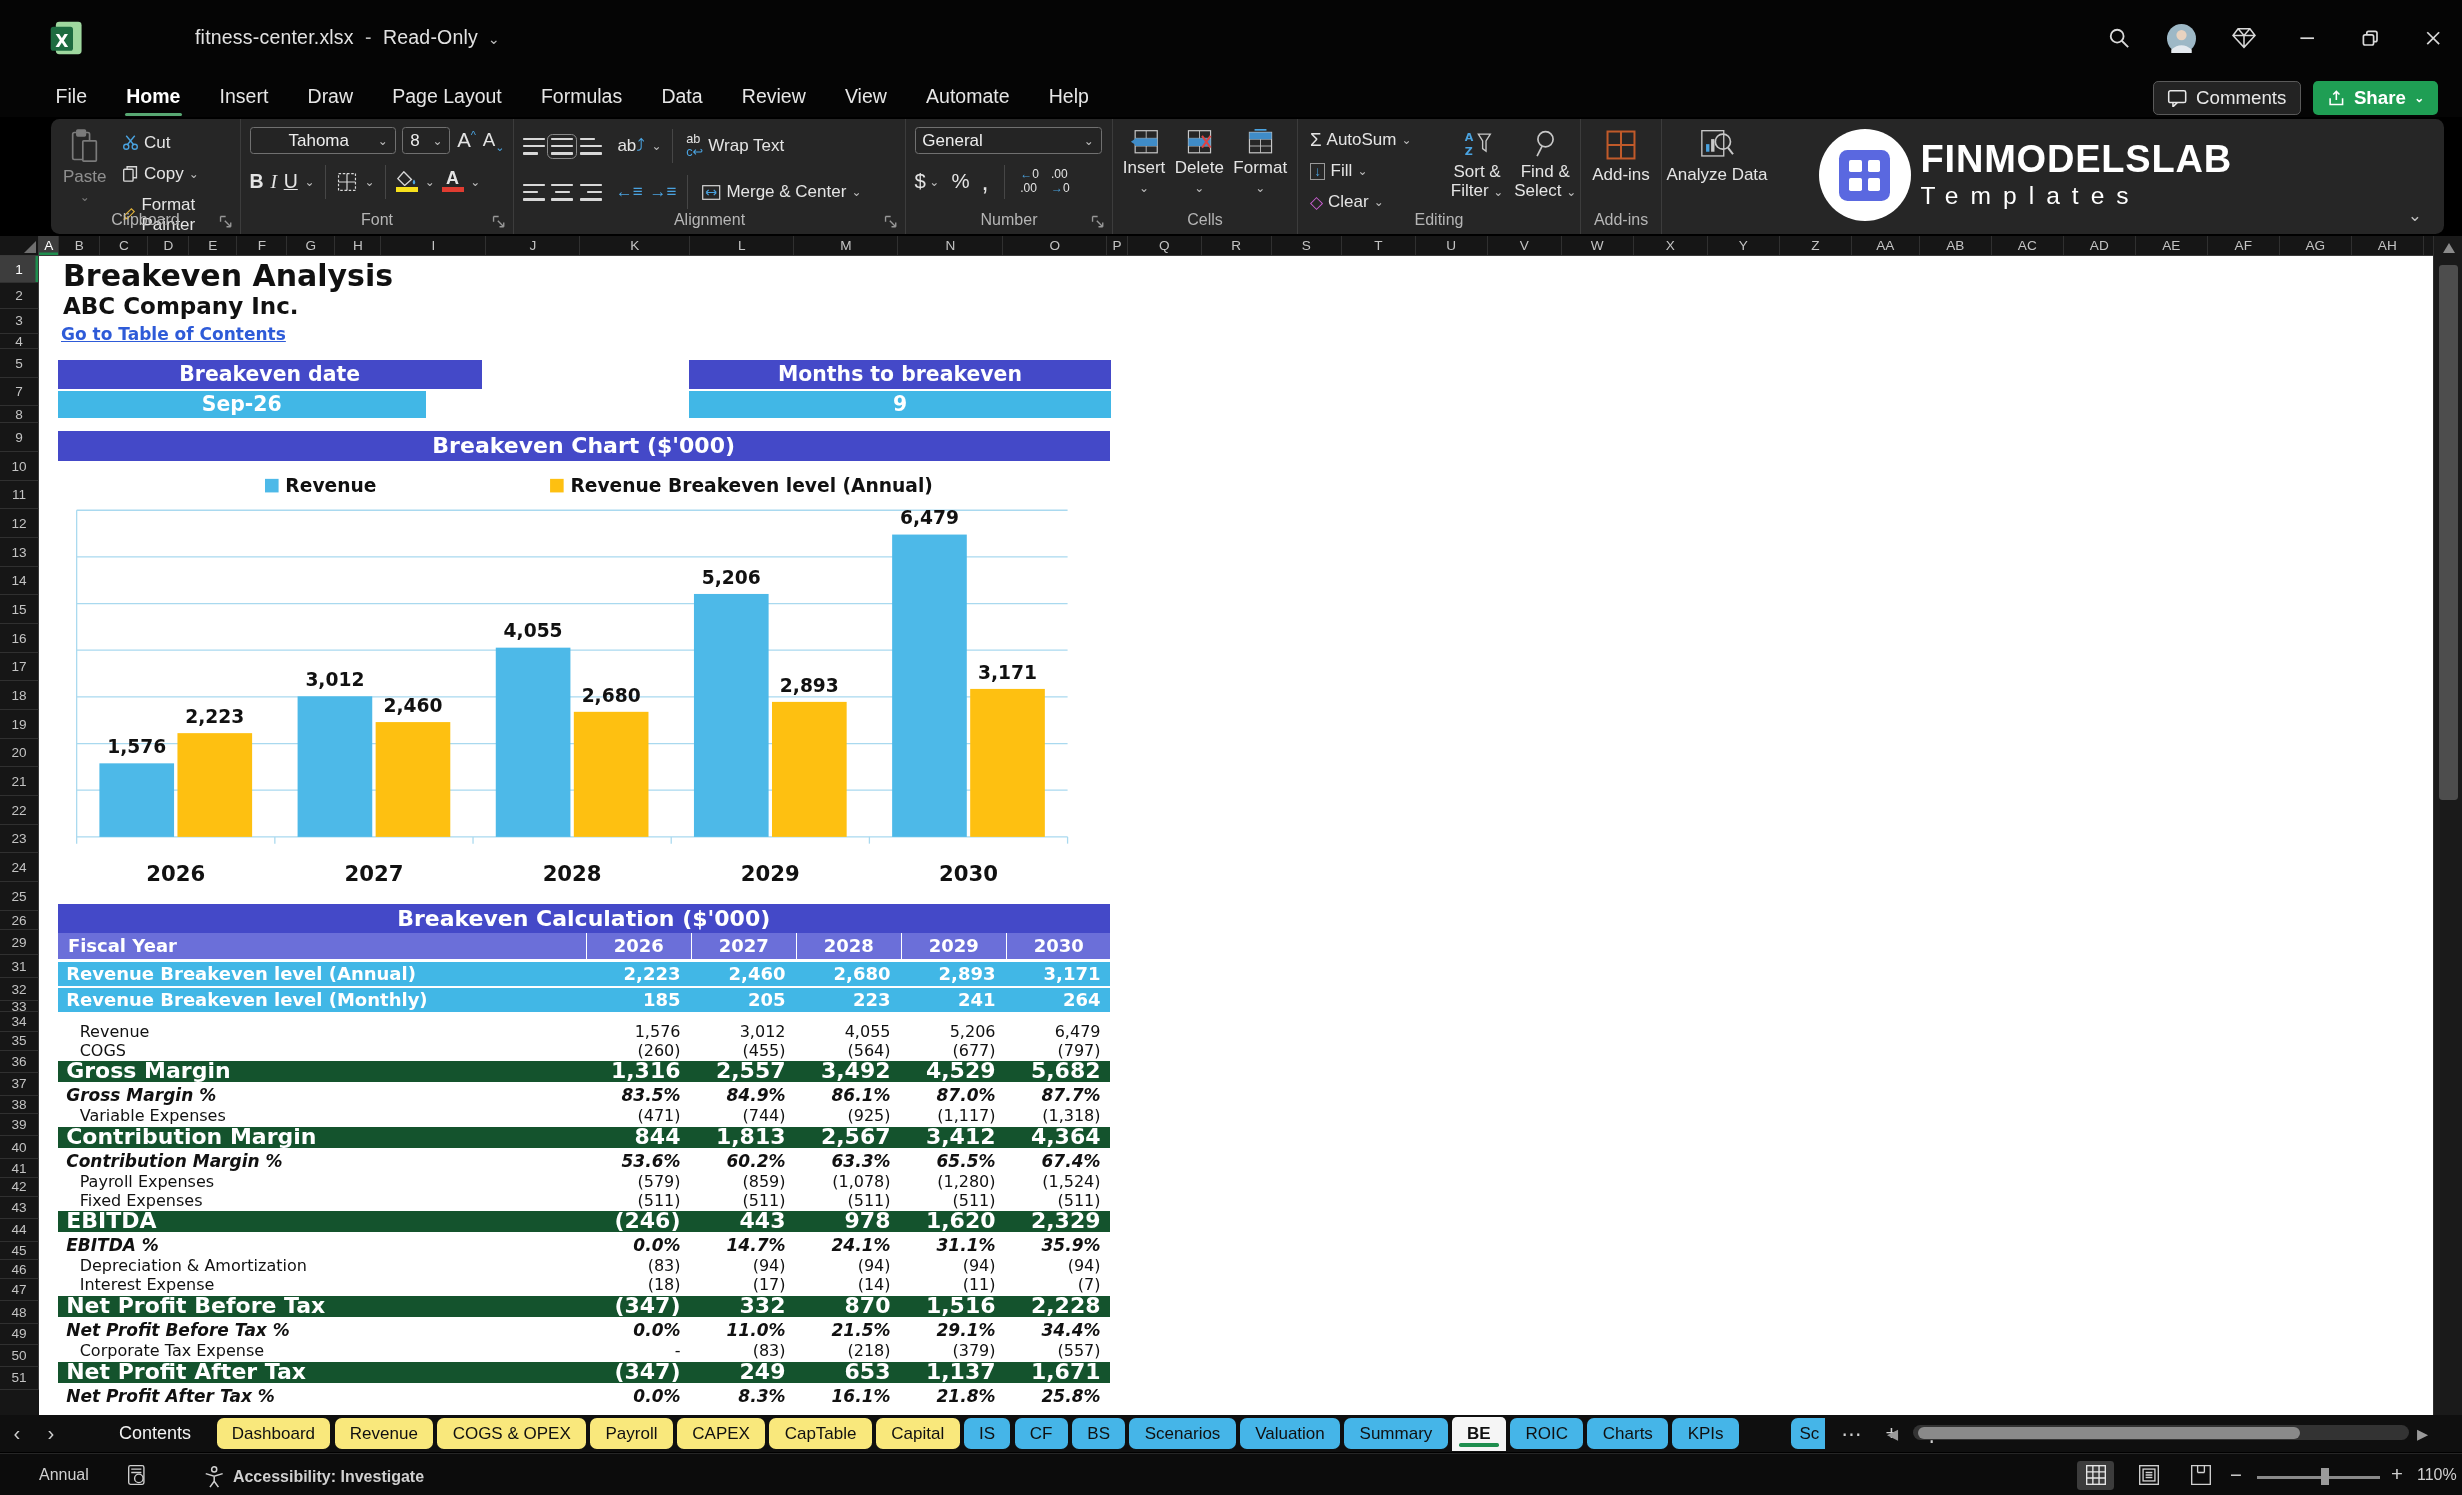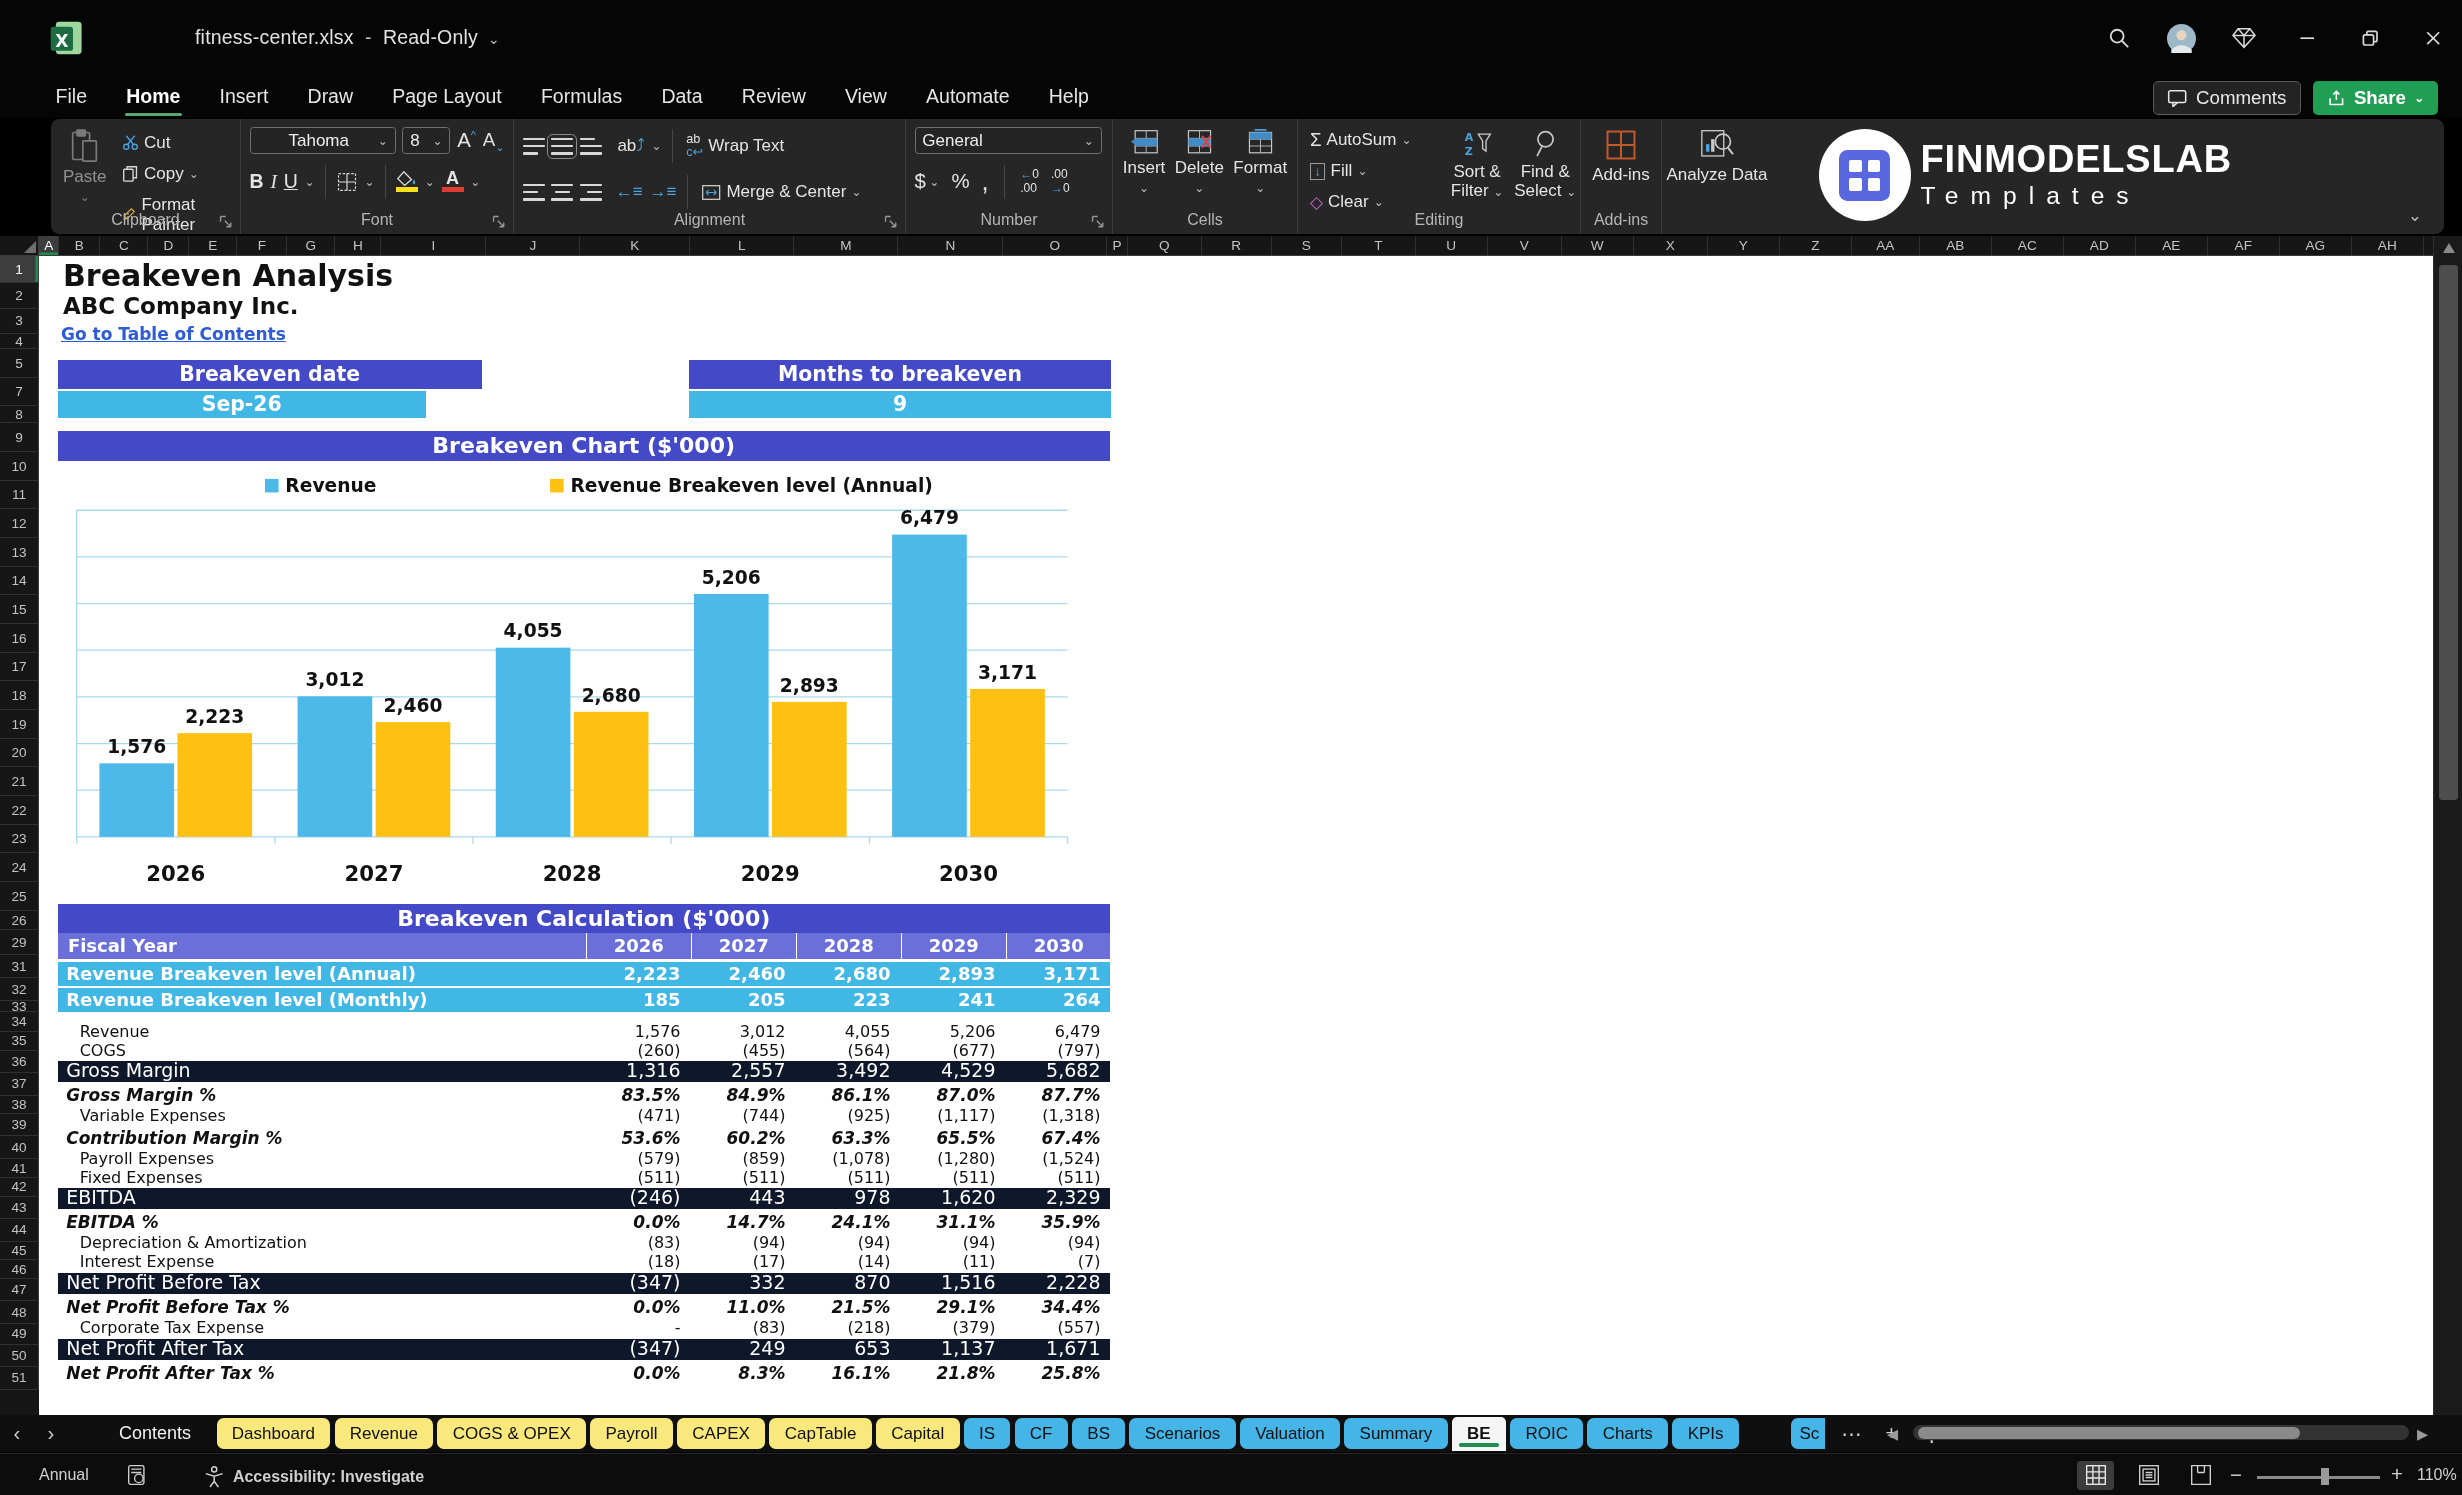--- a/index.html
+++ b/index.html
@@ -72,21 +72,21 @@
   .trow .val { flex:0 0 105px; text-align:right; padding-right:10.2px; }
   #btable-title { height:29px; background:#4449c8; color:#fff; font-weight:bold; font-size:22px; text-align:center; line-height:29px; }
   .trow.fiscal { height:26px; background:#6b6fd9; color:#fff; font-weight:bold; font-size:18px; line-height:26px; }
   .trow.fiscal .lab { padding-left:10.2px; }
   .trow.fiscal .val { text-align:center; padding:0; border-left:1.7px solid #fff; }
   .trow.highlight { height:24px; margin-top:2.5px; background:#41b7e6; color:#fff; font-weight:bold; font-size:18px; line-height:24px; }
   .trow.highlight .lab { padding-left:8.5px; }
   .trow.spacer { height:11px; }
   .trow.detail { height:18.7px; font-size:16px; color:#111; line-height:18.7px; }
   .trow.detail .lab { padding-left:22px; }
-  .trow.total { height:23px; background:#0f172a; color:#fff; font-weight:normal; font-size:19px; line-height:19.5px; border-top:1.7px solid #fff; border-bottom:1.7px solid #fff; }
+  .trow.total { height:23px; background:#14532d; color:#fff; font-weight:bold; font-size:22px; line-height:19.5px; border-top:1.7px solid #fff; border-bottom:1.7px solid #fff; }
   .trow.total .lab { padding-left:8.5px; }
   .trow.pct { height:24px; font-weight:bold; font-style:italic; font-size:17px; color:#111; line-height:24px; }
   .trow.pct .lab { padding-left:8.5px; }
 
   
   #vscroll { position:absolute; left:2433px; top:236px; width:30px; height:1179px; background:#1a1a1a; border-left:0.8px solid #2e2e2e; }
   #vthumb { position:absolute; left:5.1px; top:29px; width:18.7px; height:535px; background:#4d4d4d; border-radius:3.4px; }
   #vscroll-up { position:absolute; left:8.5px; top:6.8px; width:0; height:0; border-left:6.8px solid transparent; border-right:6.8px solid transparent; border-bottom:10.2px solid #8a8a8a; }
   #tabsbar { position:absolute; left:0; top:1415px; width:2462px; height:37px; background:#0f0f0f; display:flex; align-items:center; }
   .navarrow { color:#cfcfcf; font-size:20.4px; width:34px; text-align:center; }
@@ -693,20 +693,28 @@
           <div class="val">87.7%</div>
         </div>
         <div class="trow detail">
           <div class="lab">Variable Expenses</div>
           <div class="val">(471)</div>
           <div class="val">(744)</div>
           <div class="val">(925)</div>
           <div class="val">(1,117)</div>
           <div class="val">(1,318)</div>
         </div>
+        <div class="trow total">
+          <div class="lab">Contribution Margin</div>
+          <div class="val">844</div>
+          <div class="val">1,813</div>
+          <div class="val">2,567</div>
+          <div class="val">3,412</div>
+          <div class="val">4,364</div>
+        </div>
         <div class="trow pct">
           <div class="lab">Contribution Margin %</div>
           <div class="val">53.6%</div>
           <div class="val">60.2%</div>
           <div class="val">63.3%</div>
           <div class="val">65.5%</div>
           <div class="val">67.4%</div>
         </div>
         <div class="trow detail">
           <div class="lab">Payroll Expenses</div>

